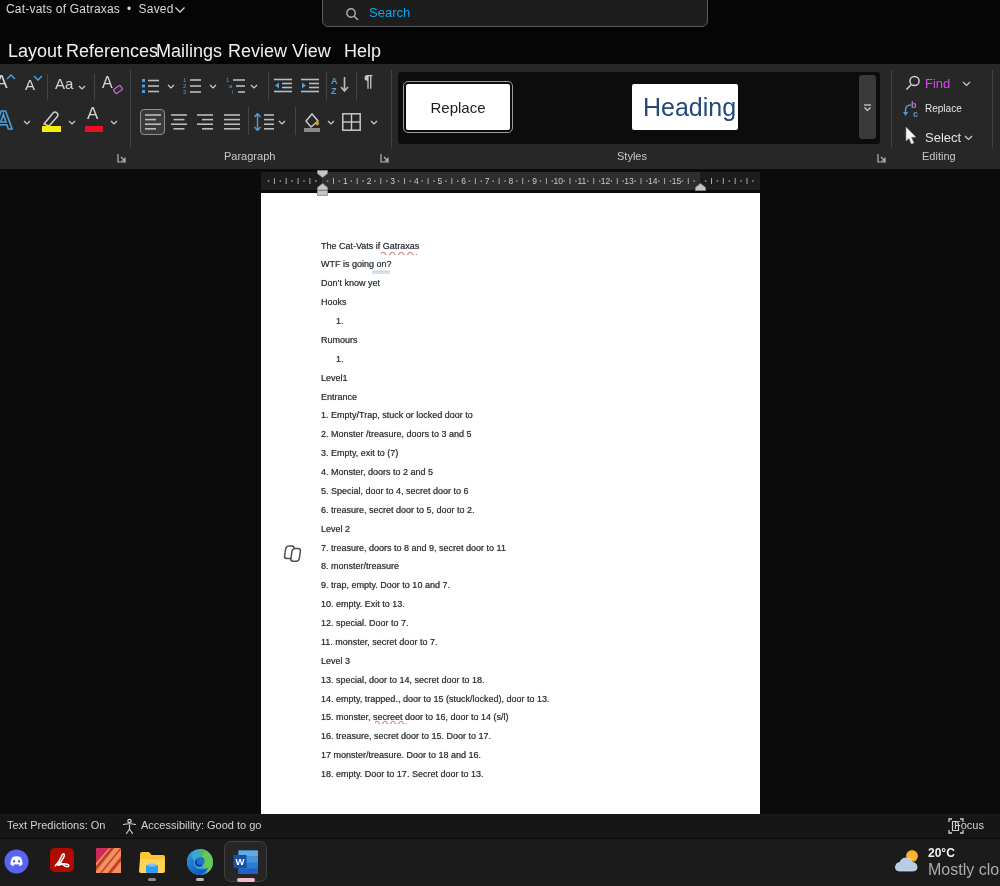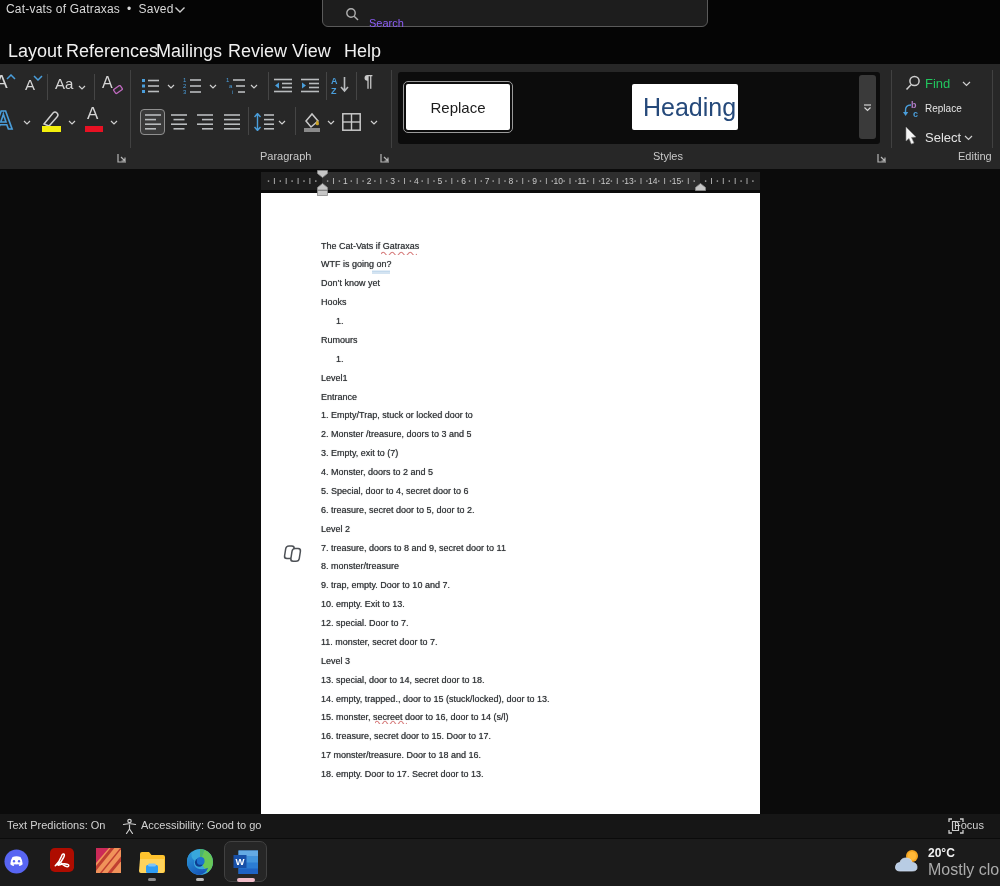--- a/index.html
+++ b/index.html
@@ -6,28 +6,28 @@
   html,body { width:1000px; height:886px; overflow:hidden; background:#0b0b0b;
     font-family:"Liberation Sans", sans-serif; }
   #app { position:relative; width:980px; height:886px;  }
   .abs { position:absolute; }
 
   
   #titlebar { position:absolute; left:0; top:0; width:1000px; height:64px; background:#050505; }
   #doctitle { position:absolute; left:6px; top:2px; font-size:12px; color:#d9d9d9; letter-spacing:0.2px; }
   #searchbox { position:absolute; left:322px; top:-6px; width:386px; height:33px;
      background:#1d1d1d; border:1px solid #5a5a5a; border-radius:6px; }
-  #searchbox .stext { position:absolute; left:46px; top:22px; font-size:11px; color:#8b5cf6; }
+  #searchbox .stext { position:absolute; left:46px; top:10px; font-size:13px; color:#0ea5e9; }
   #menurow { position:absolute; left:0; top:38px; width:1000px; height:26px; font-size:18px; color:#f0f0f0; }
   #menurow span { position:absolute; top:3px; }
 
   
   #ribbon { position:absolute; left:0; top:64px; width:1000px; height:105px; background:#272727; }
   .vsep { position:absolute; top:6px; height:78px; width:1px; background:#414141; }
-  .glabel { position:absolute; top:86px; font-size:11px; color:#c9c9c9;margin-left:36px; }
+  .glabel { position:absolute; top:86px; font-size:11px; color:#c9c9c9; }
 
   
   .stylebox { position:absolute; top:20px; height:46px; background:#ffffff; border-radius:2px;
      display:flex; align-items:center; justify-content:center; }
   .stylebox.sel { outline:1.5px solid #9a9a9a; outline-offset:2px; }
 
   
   #canvas { position:absolute; left:0; top:169px; width:1000px; height:645px; background:#0b0b0b; }
   #ruler { position:absolute; left:261px; top:3px; width:499px; height:18px; background:#1d1d1d; }
   #page { position:absolute; left:261px; top:24px; width:499px; height:621px; background:#ffffff; }
@@ -262,21 +262,21 @@
     </div>
     <svg class="abs icn" style="left:877px; top:89px;" width="10" height="10" viewBox="0 0 10 10">
         <path d="M1 1 L1 9 L9 9" fill="none" stroke="#b5b5b5" stroke-width="1.2"></path>
         <path d="M4 4 L8 8 M8 4.5 L8 8 L4.5 8" fill="none" stroke="#b5b5b5" stroke-width="1.2"></path>
       </svg>
 
     <svg class="abs icn" style="left:905px; top:11px;" width="16" height="16" viewBox="0 0 16 16">
       <circle cx="9.5" cy="6" r="4.6" fill="none" stroke="#cfcfcf" stroke-width="1.5"></circle>
       <line x1="6" y1="9.8" x2="1.5" y2="14.5" stroke="#cfcfcf" stroke-width="1.5"></line>
     </svg>
-    <div class="abs" style="left:925px; top:12px; color:#22c55e; font-size:13px;">Find</div>
+    <div class="abs" style="left:925px; top:12px; color:#d946ef; font-size:13px;">Find</div>
     <svg class="abs icn" style="left:962px; top:17px;" width="9" height="6" viewBox="0 0 9 6">
         <path d="M1 1 L4.5 4.5 L8 1" fill="none" stroke="#cfcfcf" stroke-width="1.2"></path>
       </svg>
     <svg class="abs icn" style="left:903px; top:36px;" width="19" height="19" viewBox="0 0 19 19">
       <text x="8" y="8" font-size="9" fill="#b07cc6" font-weight="bold">b</text>
       <text x="10" y="17" font-size="9" fill="#4a9edb" font-weight="bold">c</text>
       <path d="M8 5 q-6 0 -5.5 6 l0 3" fill="none" stroke="#4a9edb" stroke-width="1.4"></path>
       <path d="M0 12 L2.6 16 L5.2 12 z" fill="#4a9edb"></path>
     </svg>
     <div class="abs" style="left:925px; top:39px; color:#e4e4e4; font-size:10px;">Replace</div>

